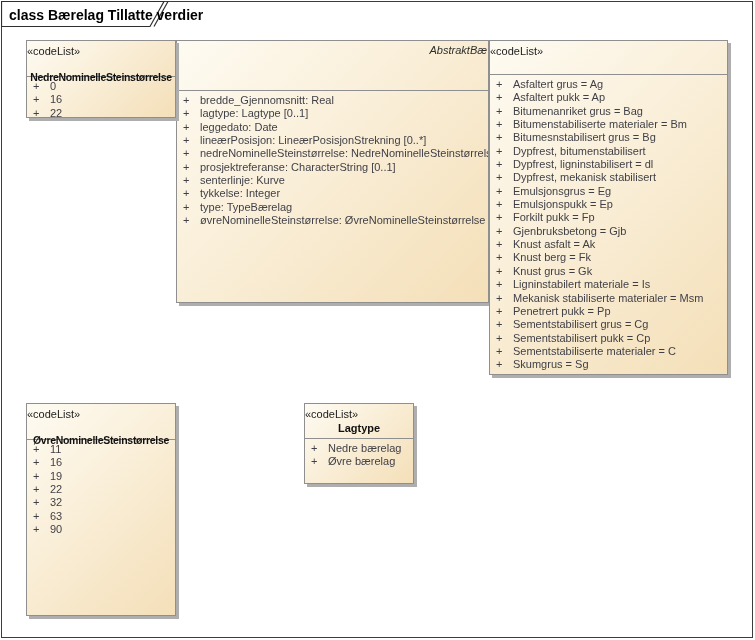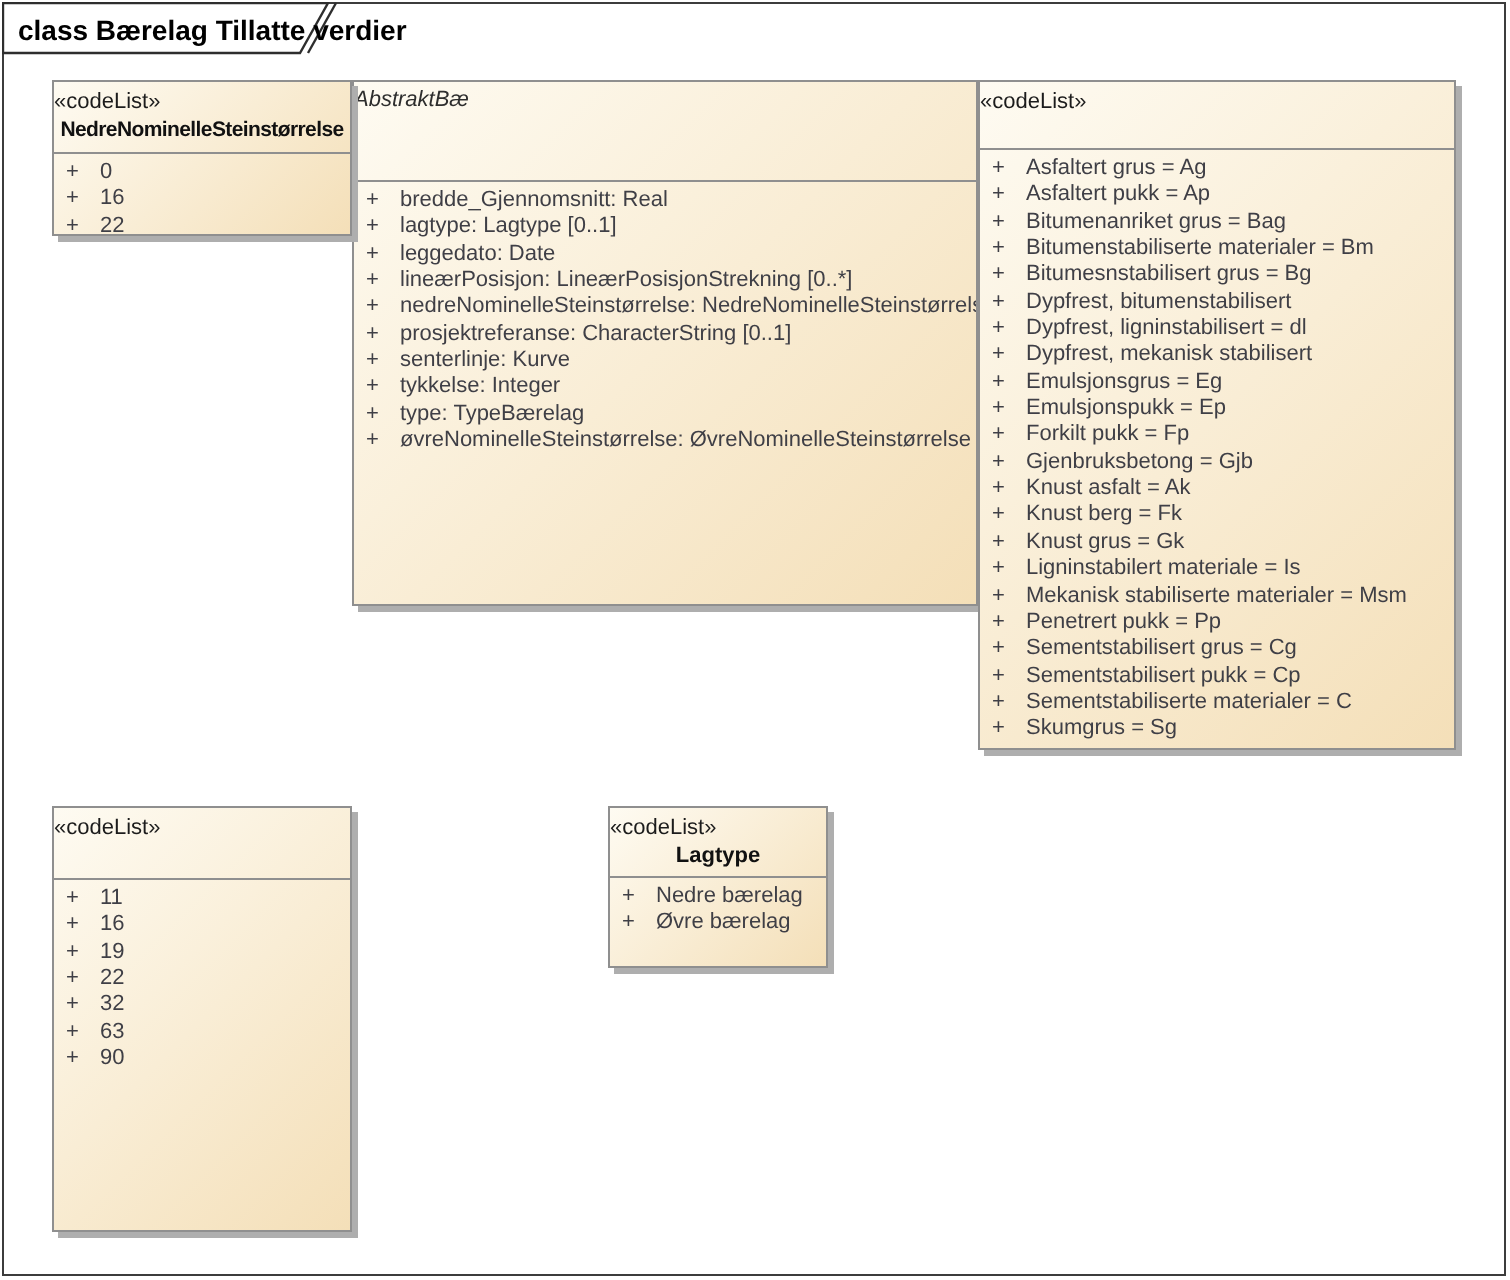--- a/index.html
+++ b/index.html
@@ -25,26 +25,26 @@
   }
   .uml-box{
     position:absolute;
     background:linear-gradient(135deg,var(--box-fill-light) 0%,var(--box-fill-dark) 100%);
     border:1px solid var(--box-border);
     box-shadow:3px 3px 0 var(--box-shadow);
     box-sizing:border-box;
   }
   .hdr{border-bottom:1px solid var(--box-border);padding-top:3px;}
   .parent-label{
-    font-size:11px;font-style:italic;color:#2e2e2e;
-    white-space:nowrap;overflow:hidden;height:13px;line-height:12px;padding-right:18px;
+    font-size:11px;font-style:italic;color:#2e2e2e;text-align:right;
+    white-space:nowrap;overflow:hidden;height:13px;line-height:12px;padding-right:1px;
   }
   .stereotype{font-size:11px;color:#1c1c1c;line-height:14px;white-space:nowrap;}
   .cls-name{font-size:11px;font-weight:bold;color:var(--name-text);text-align:center;line-height:15px;white-space:nowrap;overflow:hidden;}
-  .cls-name.tight{font-size:10.5px;letter-spacing:-0.3px;}
+  .cls-name.tight{font-size:10.5px;letter-spacing:-0.3px;margin-top:12px;}
   .body{padding-top:3px;overflow:hidden;}
   .member-row{
     display:flex;height:13.35px;line-height:13.35px;font-size:11px;color:var(--member-text);
     white-space:nowrap;overflow:hidden;
   }
   .vis{width:17px;padding-left:6px;flex:none;text-align:left;}
   .mlabel{flex:1;overflow:hidden;}
 
   
   #box-nedre   {left:26px;  top:40px;  width:150px; height:78px;  z-index:2;}
@@ -268,20 +268,21 @@
         <div class="member-row">
           <span class="vis">+</span>
           <span class="mlabel">Skumgrus = Sg</span>
         </div>
       </div>
   </div>
 
   <div class="uml-box" id="box-ovre">
     <div class="hdr">
       <div class="stereotype">«codeList»</div>
+      <div class="cls-name tight">ØvreNominelleSteinstørrelse</div>
     </div>
     <div class="body">
 
         <div class="member-row">
           <span class="vis">+</span>
           <span class="mlabel">11</span>
         </div>
 
         <div class="member-row">
           <span class="vis">+</span>

